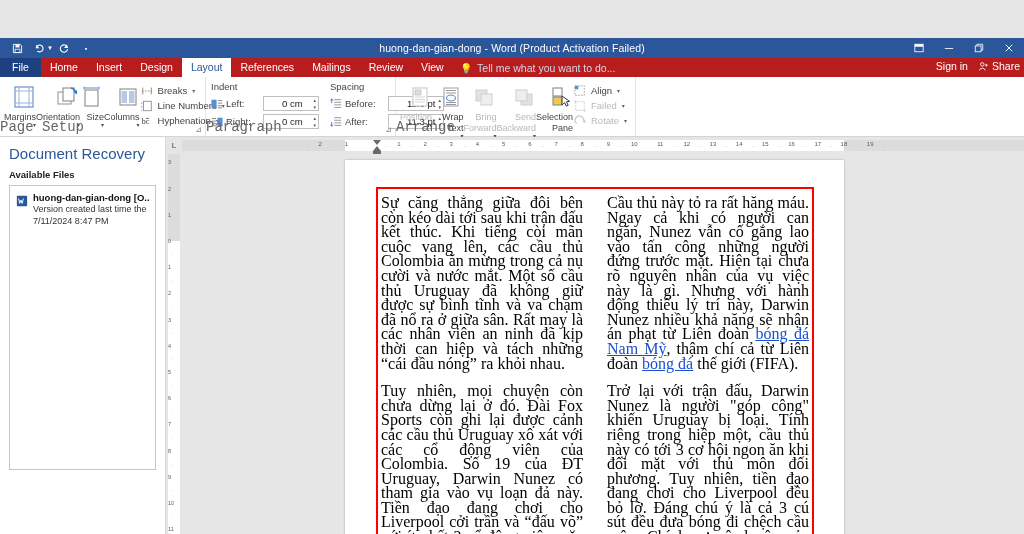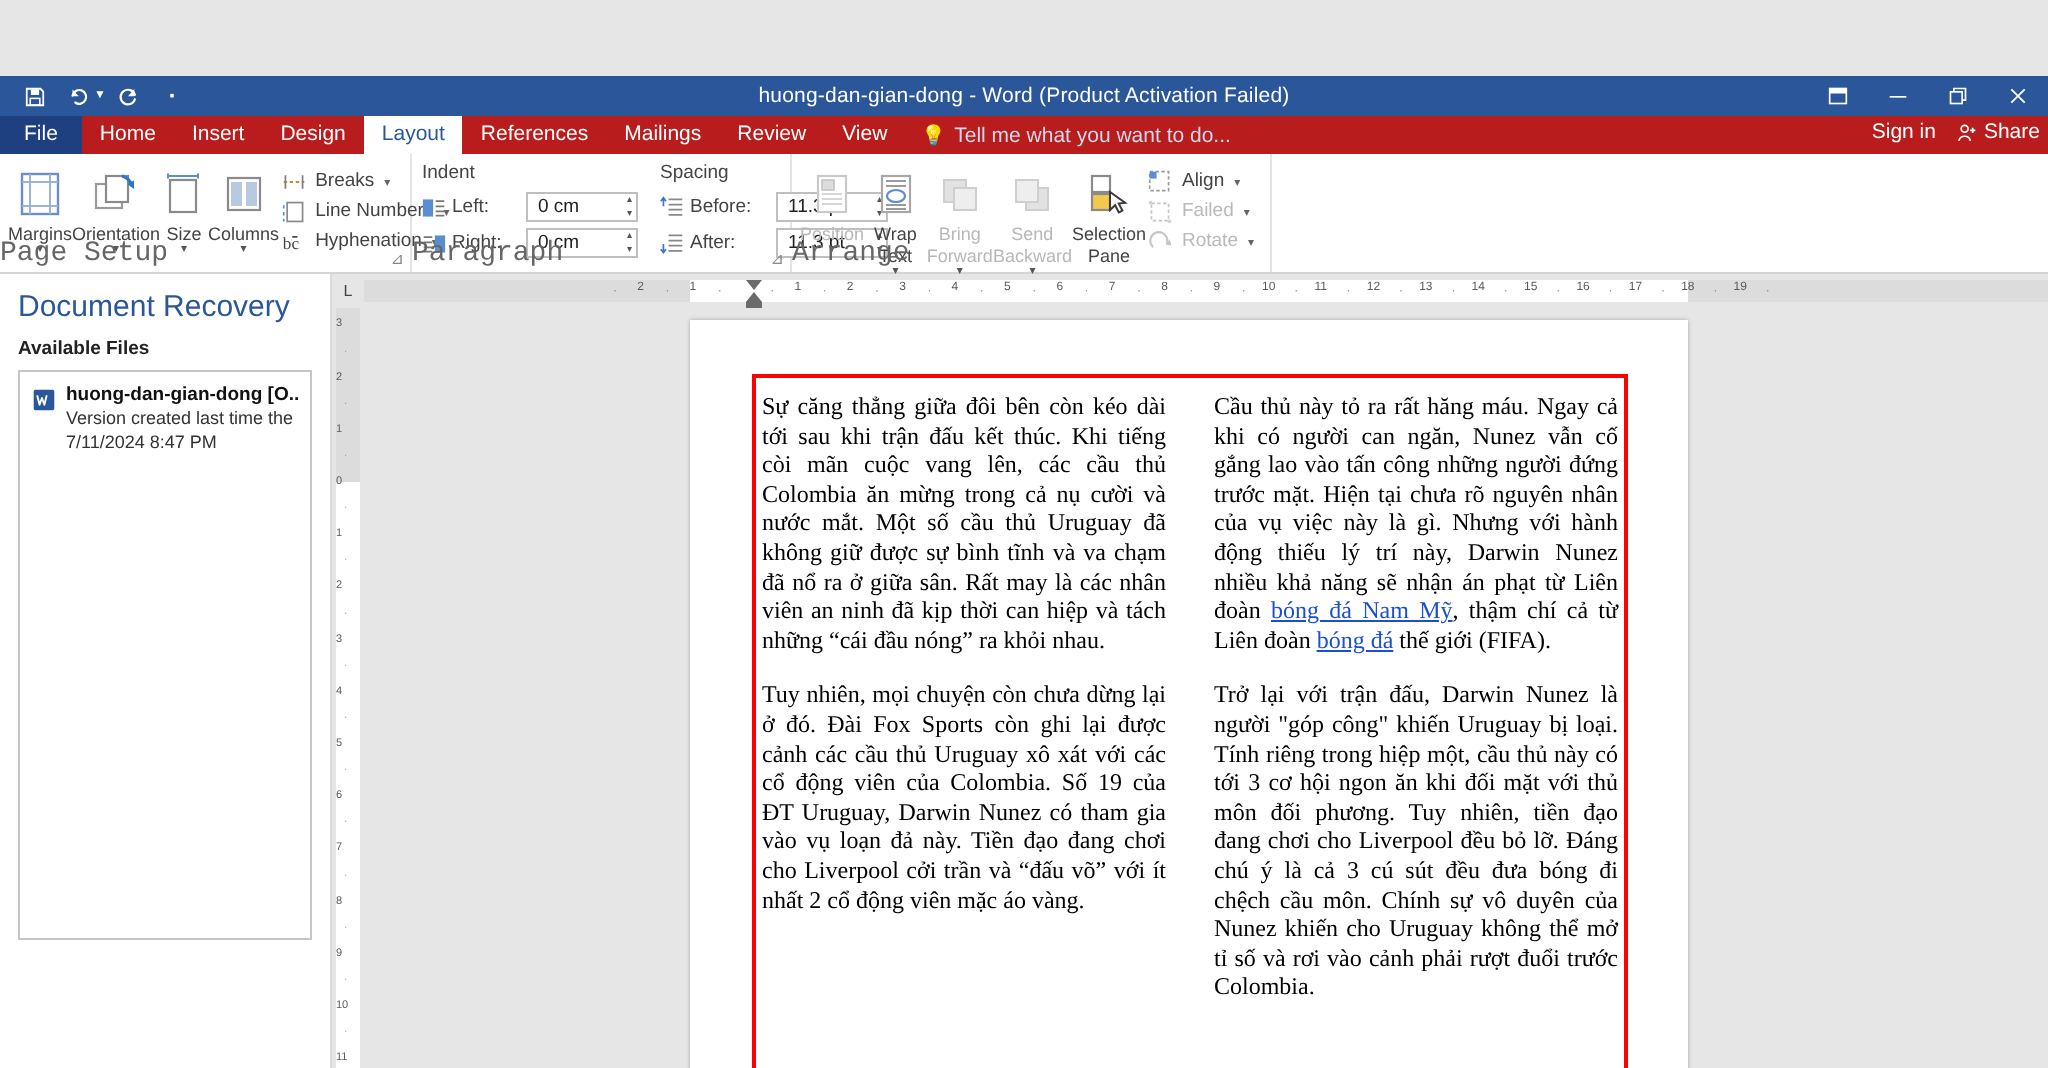--- a/index.html
+++ b/index.html
@@ -69,21 +69,21 @@
   .rgroup-title {
     position: absolute; bottom: 1px; left: 0; right: 0; 
     font-size: 14px; color: #666; font-family: Liberation Mono, monospace;
   }
   .rgroup-launcher {
     position: absolute; bottom: 2px; right: 3px; font-size: 8px; color: #888;
   }
   .rgroup-body { display: flex; align-items: flex-start; padding-top: 1px; }
 
   .bigbtn {
-    width: 46px; display: flex; flex-direction: column; align-items: center;
+    width: 46px; display: flex; flex-direction: column; align-items: flex-end;
     font-size: 9px; color: #444; padding-top: 2px; line-height: 11px;
     text-align: center;
   }
   .bigbtn .ic { height: 30px; display: flex; align-items: center; justify-content: center; }
   .bigbtn .cap { white-space: nowrap; }
   .bigbtn .dd { font-size: 6px; color: #555; line-height: 5px; }
   .bigbtn.dim { color: #b8b8b8; }
 
   .smallcol { display: flex; flex-direction: column; justify-content: flex-start; padding-top: 3px; }
   .smallbtn {
@@ -96,21 +96,21 @@
   
   .pgrid { display: flex; gap: 10px; font-size: 9.5px; color: #444; padding-top: 1px; }
   .pcol { display: flex; flex-direction: column; gap: 3px; }
   .pcol-head { font-size: 9.5px; color: #444; padding-left: 1px; margin-bottom: 1px; }
   .prow { display: flex; align-items: center; gap: 3px; }
   .plabel { width: 34px; font-size: 9.5px; color: #444; }
   .plabel.w { width: 40px; }
   .spinbox {
     width: 56px; height: 15px; border: 1px solid #bfbfbf; background: #fff;
     display: flex; align-items: center; font-size: 9.5px; color: #222;
-    padding-left: 5px; position: relative;
+    padding-left: 18px; position: relative;
   }
   .spinbox .arrows {
     position: absolute; right: 2px; top: 0px; font-size: 5px; color: #555;
     line-height: 7px; display: flex; flex-direction: column;
   }
   .miniicon { width: 13px; height: 13px; display:flex; align-items:center; justify-content:center;text-decoration:underline; }
 
   
   .main { display: flex; height: 435px; }
 
@@ -193,21 +193,21 @@
     position: absolute; left: 31px; top: 27px; width: 438px; height: 366px;
     border: 2px solid #ff0000;
   }
   .cols {
     position: absolute; left: 36px; top: 36px; width: 428px;
     display: flex; gap: 24px;
     font-family: "Liberation Serif", serif;
   }
   .col { width: 202px; }
   .col p {
-    font-size: 12px; line-height: 14.6px; text-align: justify;
+    font-size: 16px; line-height: 14.6px; text-align: justify;
     color: #000; margin-bottom: 13px;
     font-family: "Liberation Serif", serif;
   }
   .col p:last-child { margin-bottom: 0; }
   .lnk { color: #1a4fd0; text-decoration: underline; }
 </style>
 </head>
 <body>
 
 <div class="titlebar">

